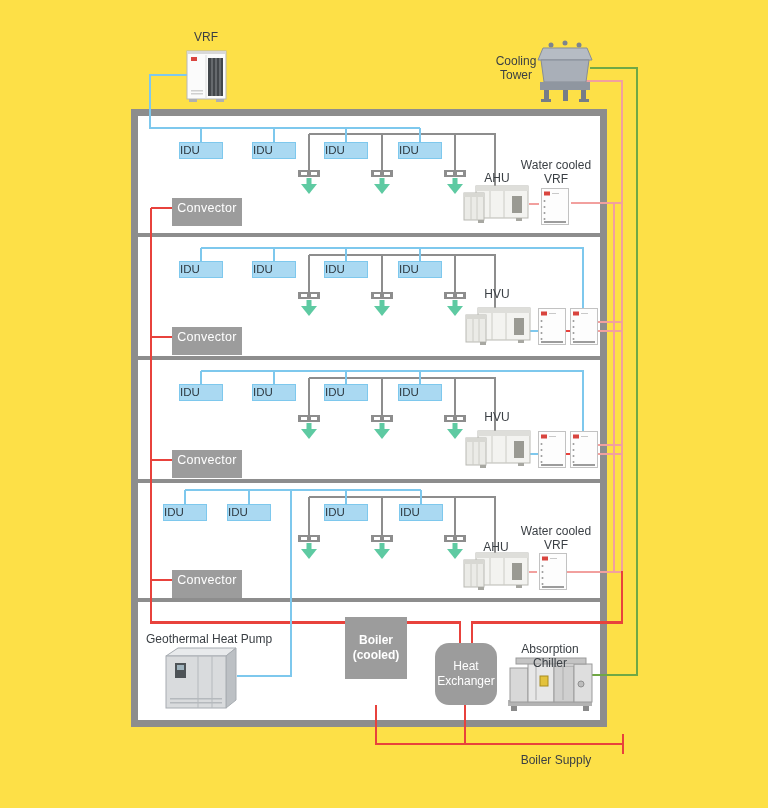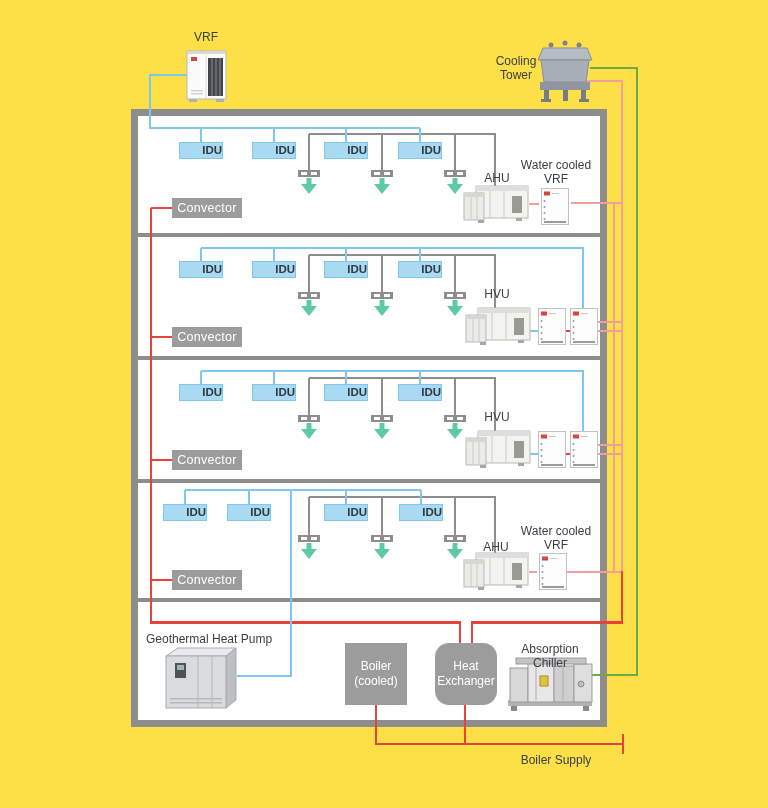--- a/index.html
+++ b/index.html
@@ -3,23 +3,23 @@
 <meta charset="utf-8">
 <style>
   html,body{margin:0;padding:0;background:#fff;}
   .canvas{position:relative;width:768px;height:808px;background:#fde047;overflow:hidden;
           font-family:"Liberation Sans",sans-serif;color:#333;}
   .canvas svg{position:absolute;left:0;top:0;}
   .lbl{position:absolute;font-size:12px;line-height:14px;color:#3a3f44;white-space:nowrap;}
   .lbl.c{transform:translateX(-50%);text-align:center;}
   .idu{position:absolute;width:44px;height:17px;box-sizing:border-box;
        background:#aad9f2;border:1.5px solid #7ec8ed;color:#2e3a42;
-       font-size:11.5px;line-height:14px;text-align:right;font-weight:bold;}
+       font-size:11.5px;line-height:14px;text-align:left;}
   .gbox{position:absolute;background:#9c9c9c;color:#fff;text-align:center;}
-  .convector{width:70px;height:20px;font-size:12.5px;line-height:20px;letter-spacing:.3px;}
+  .convector{width:70px;height:28px;font-size:12.5px;line-height:20px;letter-spacing:.3px;}
   .plantbox{width:62px;height:62px;display:flex;flex-direction:column;
             justify-content:center;align-items:center;font-size:12px;line-height:15px;}
 </style>
 </head>
 <body>
 
 <div class="canvas">
 
 <svg width="768" height="808" viewBox="0 0 768 808">
   <defs>
@@ -259,21 +259,21 @@
 <div class="idu" style="left:399px;top:504px;">IDU</div>
 <div class="gbox convector" style="left:172px;top:570px;">Convector</div>
 <div class="lbl c" style="left:496px;top:540px;">AHU</div>
 <div class="lbl c" style="left:556px;top:524px;">
   <div>Water cooled</div>
   <div>VRF</div>
 </div>
 
 <div class="lbl" style="left:146px;top:632px;">Geothermal Heat Pump</div>
 
-<div class="gbox plantbox" style="left:345px;top:643px;">
+<div class="gbox plantbox" style="left:345px;top:617px;font-weight:bold;">
   <div>Boiler</div>
   <div>(cooled)</div>
 </div>
 
 <div class="gbox plantbox" style="left:435px;top:643px;border-radius:14px;">
   <div>Heat</div>
   <div>Exchanger</div>
 </div>
 
 <div class="lbl c" style="left:550px;top:642px;">

